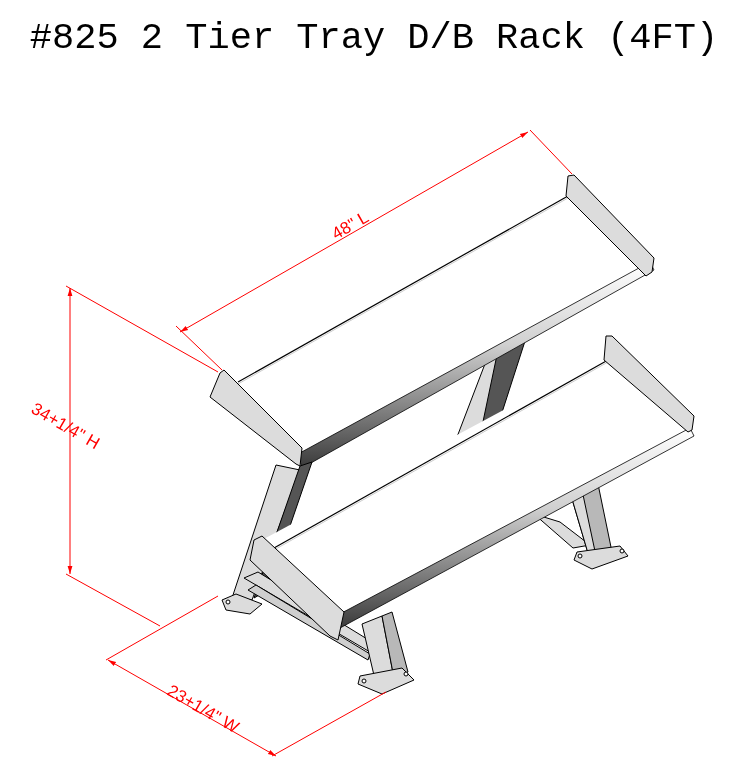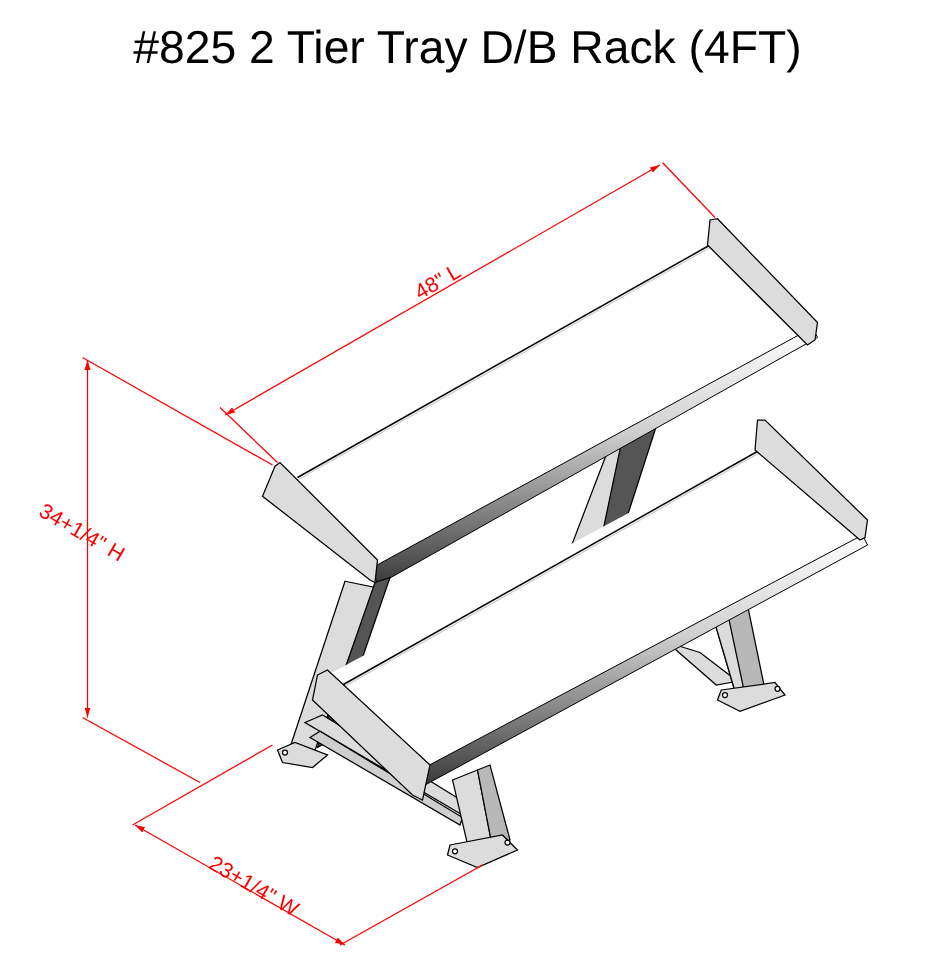--- a/index.html
+++ b/index.html
@@ -1,19 +1,19 @@
 <!DOCTYPE html>
 <html><head>
 <meta charset="utf-8">
 <style>
   html, body { margin: 0; padding: 0; background: #ffffff; }
   body { width: 748px; height: 781px; position: relative; overflow: hidden; }
   .title {
     position: absolute; left: 0; top: 14px; width: 748px; text-align: center;
-    font-family: Liberation Sans, sans-serif; font-size: 37px; font-weight: normal;
+    font-family: Liberation Mono, monospace; font-size: 37px; font-weight: normal;
     color: #000; letter-spacing: 0px; line-height: 48px;
   }
   svg.drawing { position: absolute; left: 0; top: 0; }
   .dim-text { font-family: "Liberation Sans", sans-serif; font-size: 17px; fill: #ff0000; }
 </style>
 </head>
 <body>
 
 <div class="title">#825 2 Tier Tray D/B Rack (4FT)</div>
 

